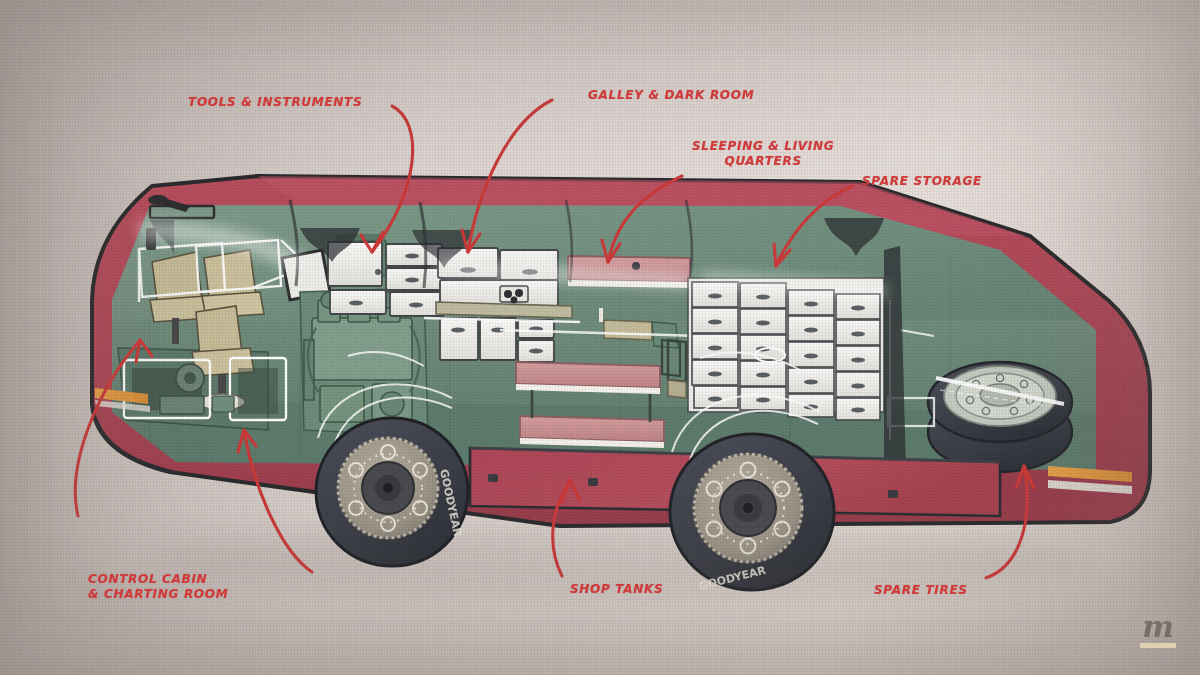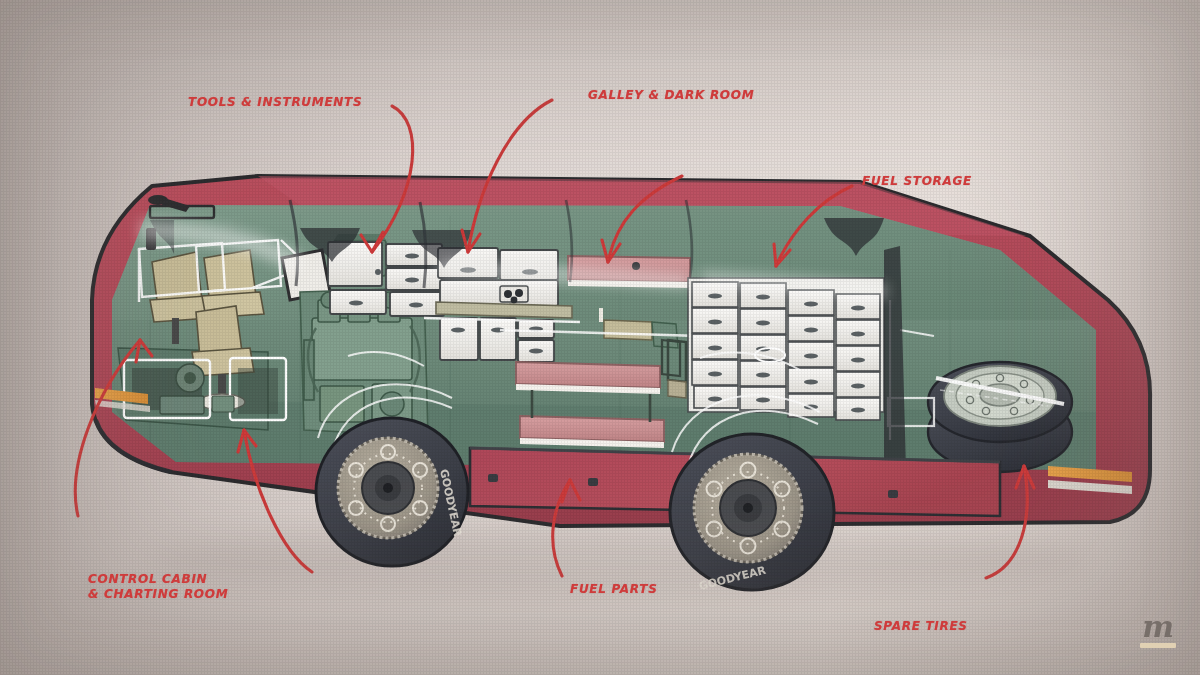--- a/index.html
+++ b/index.html
@@ -499,24 +499,26 @@
         <path d="M1024,466 L1016,488 M1024,466 L1034,488"></path>
       </g>
     </g>
   </svg>
 
   <div class="bg-vig"></div>
   <div class="grain"></div>
 
   <div class="lbl" style="left:188px;top:95px;">TOOLS &amp; INSTRUMENTS</div>
   <div class="lbl" style="left:588px;top:88px;">GALLEY &amp; DARK ROOM</div>
-  <div class="lbl" style="left:862px;top:174px;">FUEL STORAGE</div>
+  <div class="lbl c" style="left:692px;top:139px;">SLEEPING &amp; LIVING
+QUARTERS</div>
+  <div class="lbl" style="left:862px;top:174px;">SPARE STORAGE</div>
   <div class="lbl" style="left:88px;top:524px;margin-top:48px;">CONTROL CABIN
 &amp; CHARTING ROOM</div>
-  <div class="lbl" style="left:570px;top:582px;">FUEL PARTS</div>
-  <div class="lbl" style="left:874px;top:583px;margin-top:36px;">SPARE TIRES</div>
+  <div class="lbl" style="left:570px;top:582px;">SHOP TANKS</div>
+  <div class="lbl" style="left:874px;top:583px;">SPARE TIRES</div>
 
   <div class="wm">
     <span class="m">m</span>
     <span class="bar"></span>
   </div>
 
 </div>
 
 </body></html>

